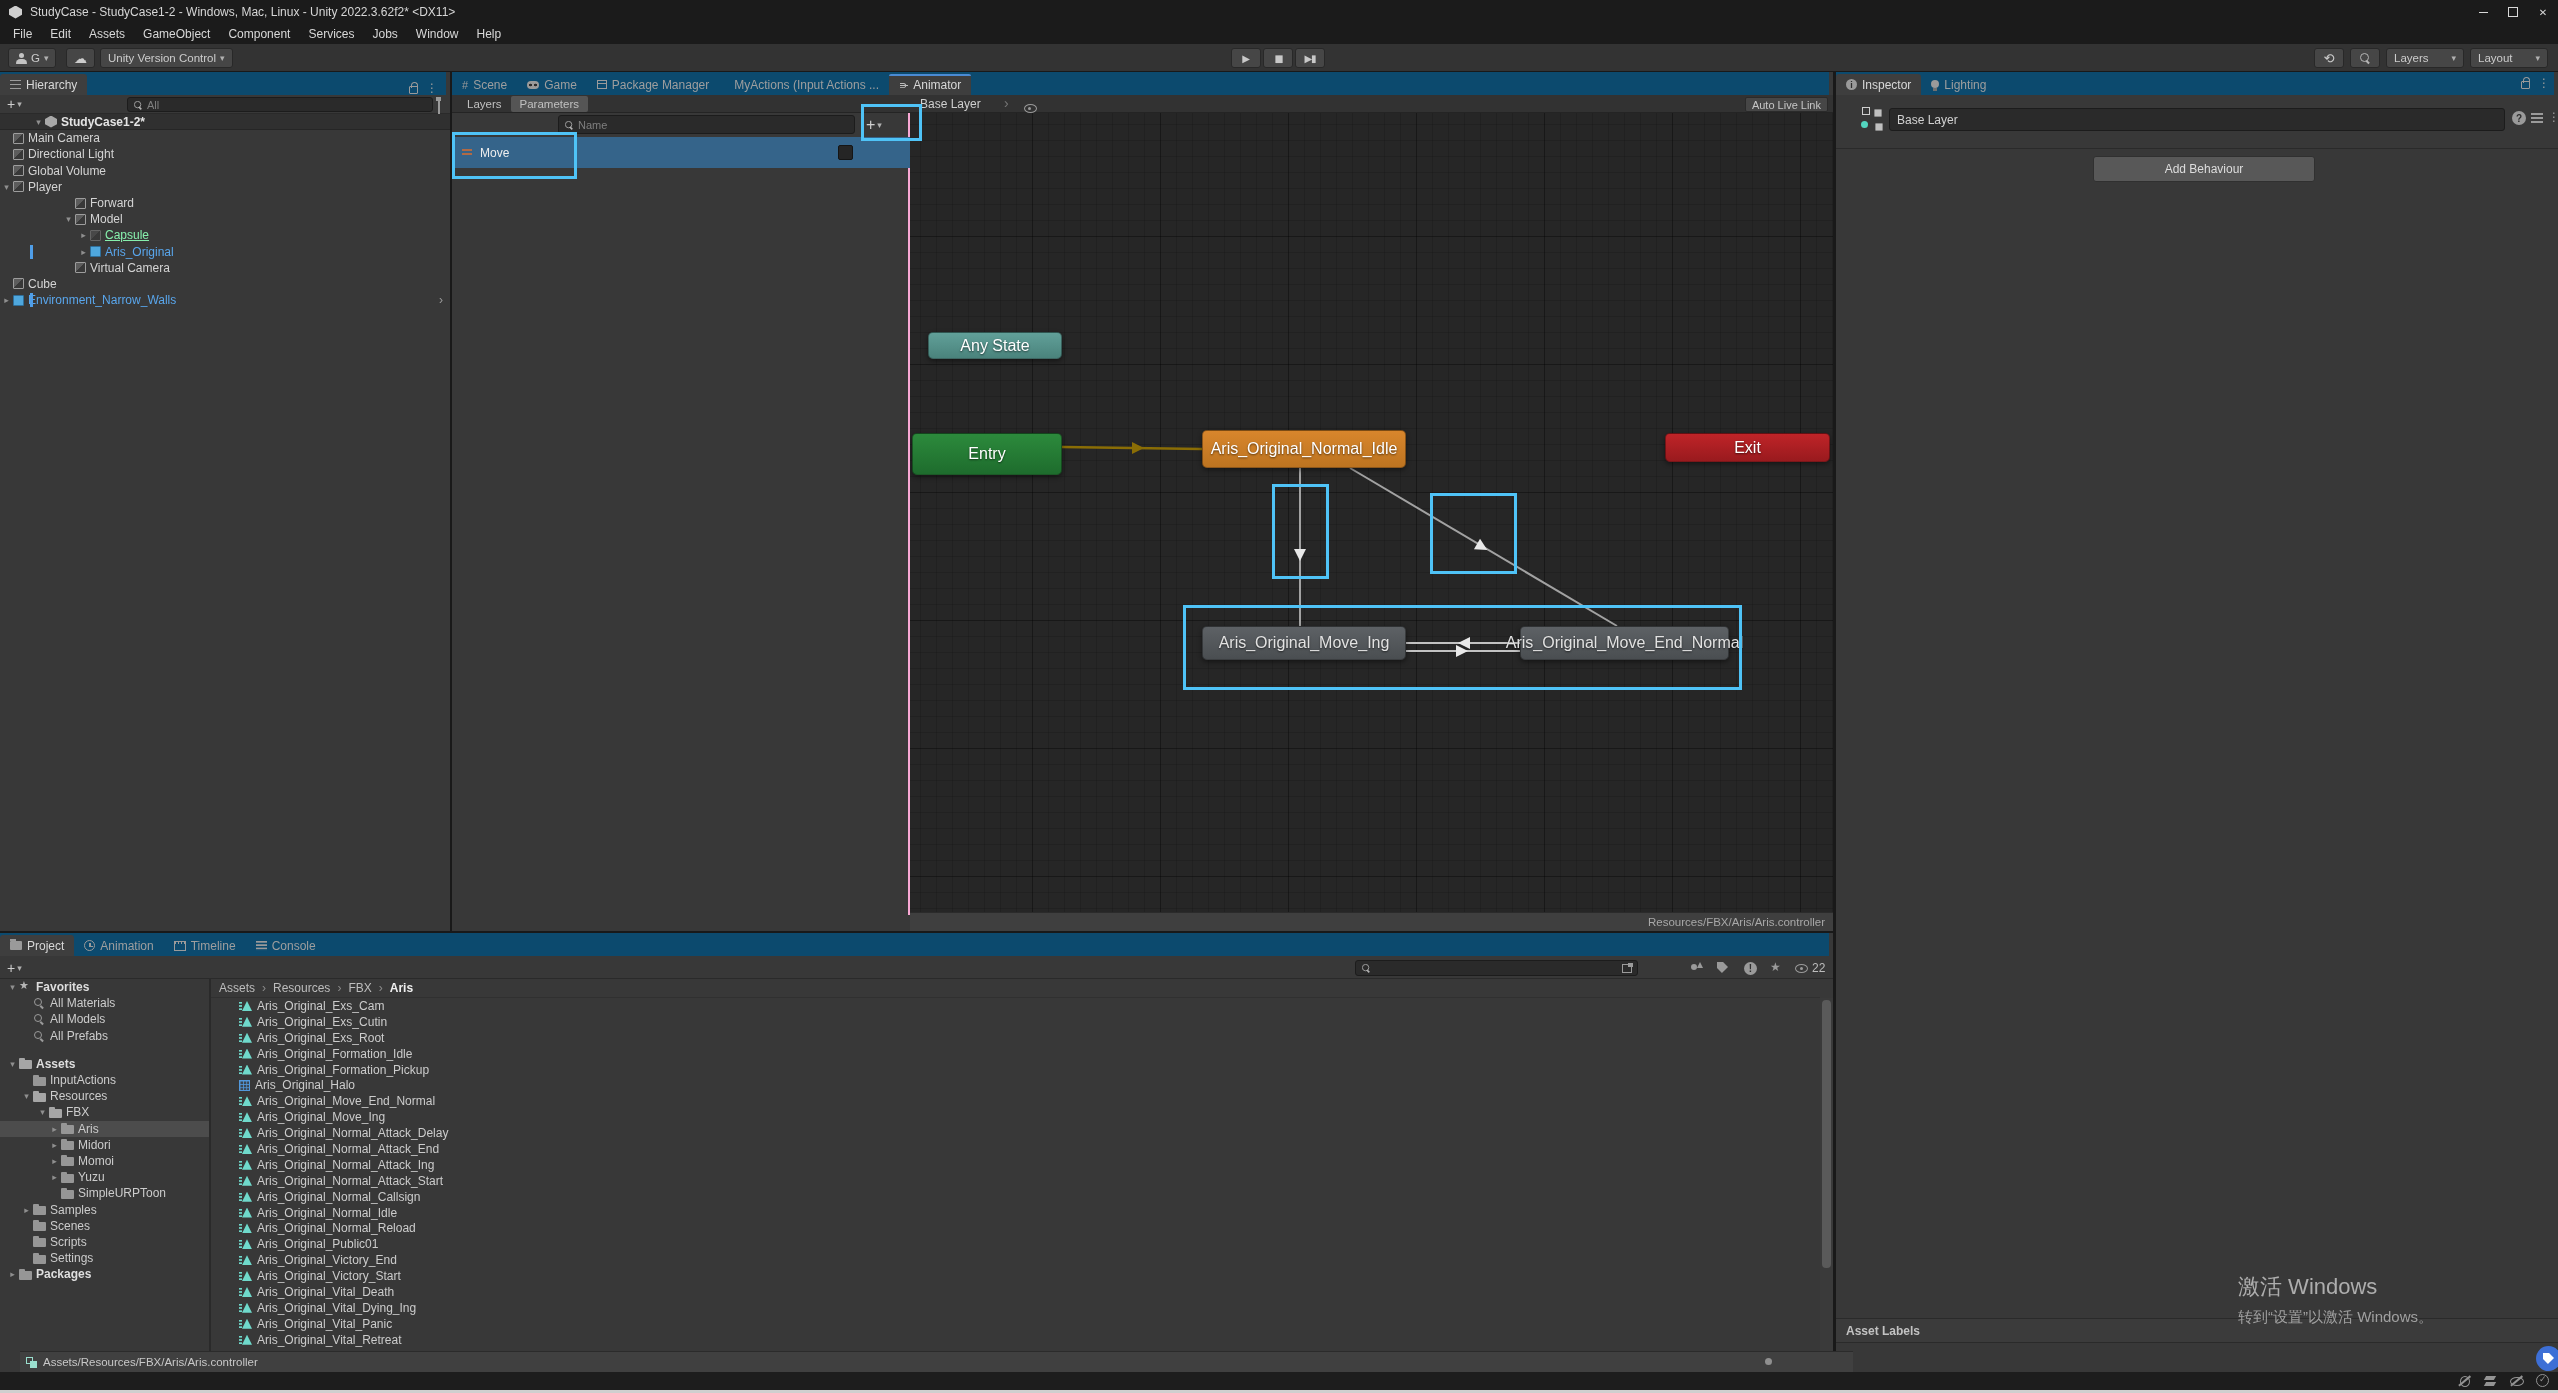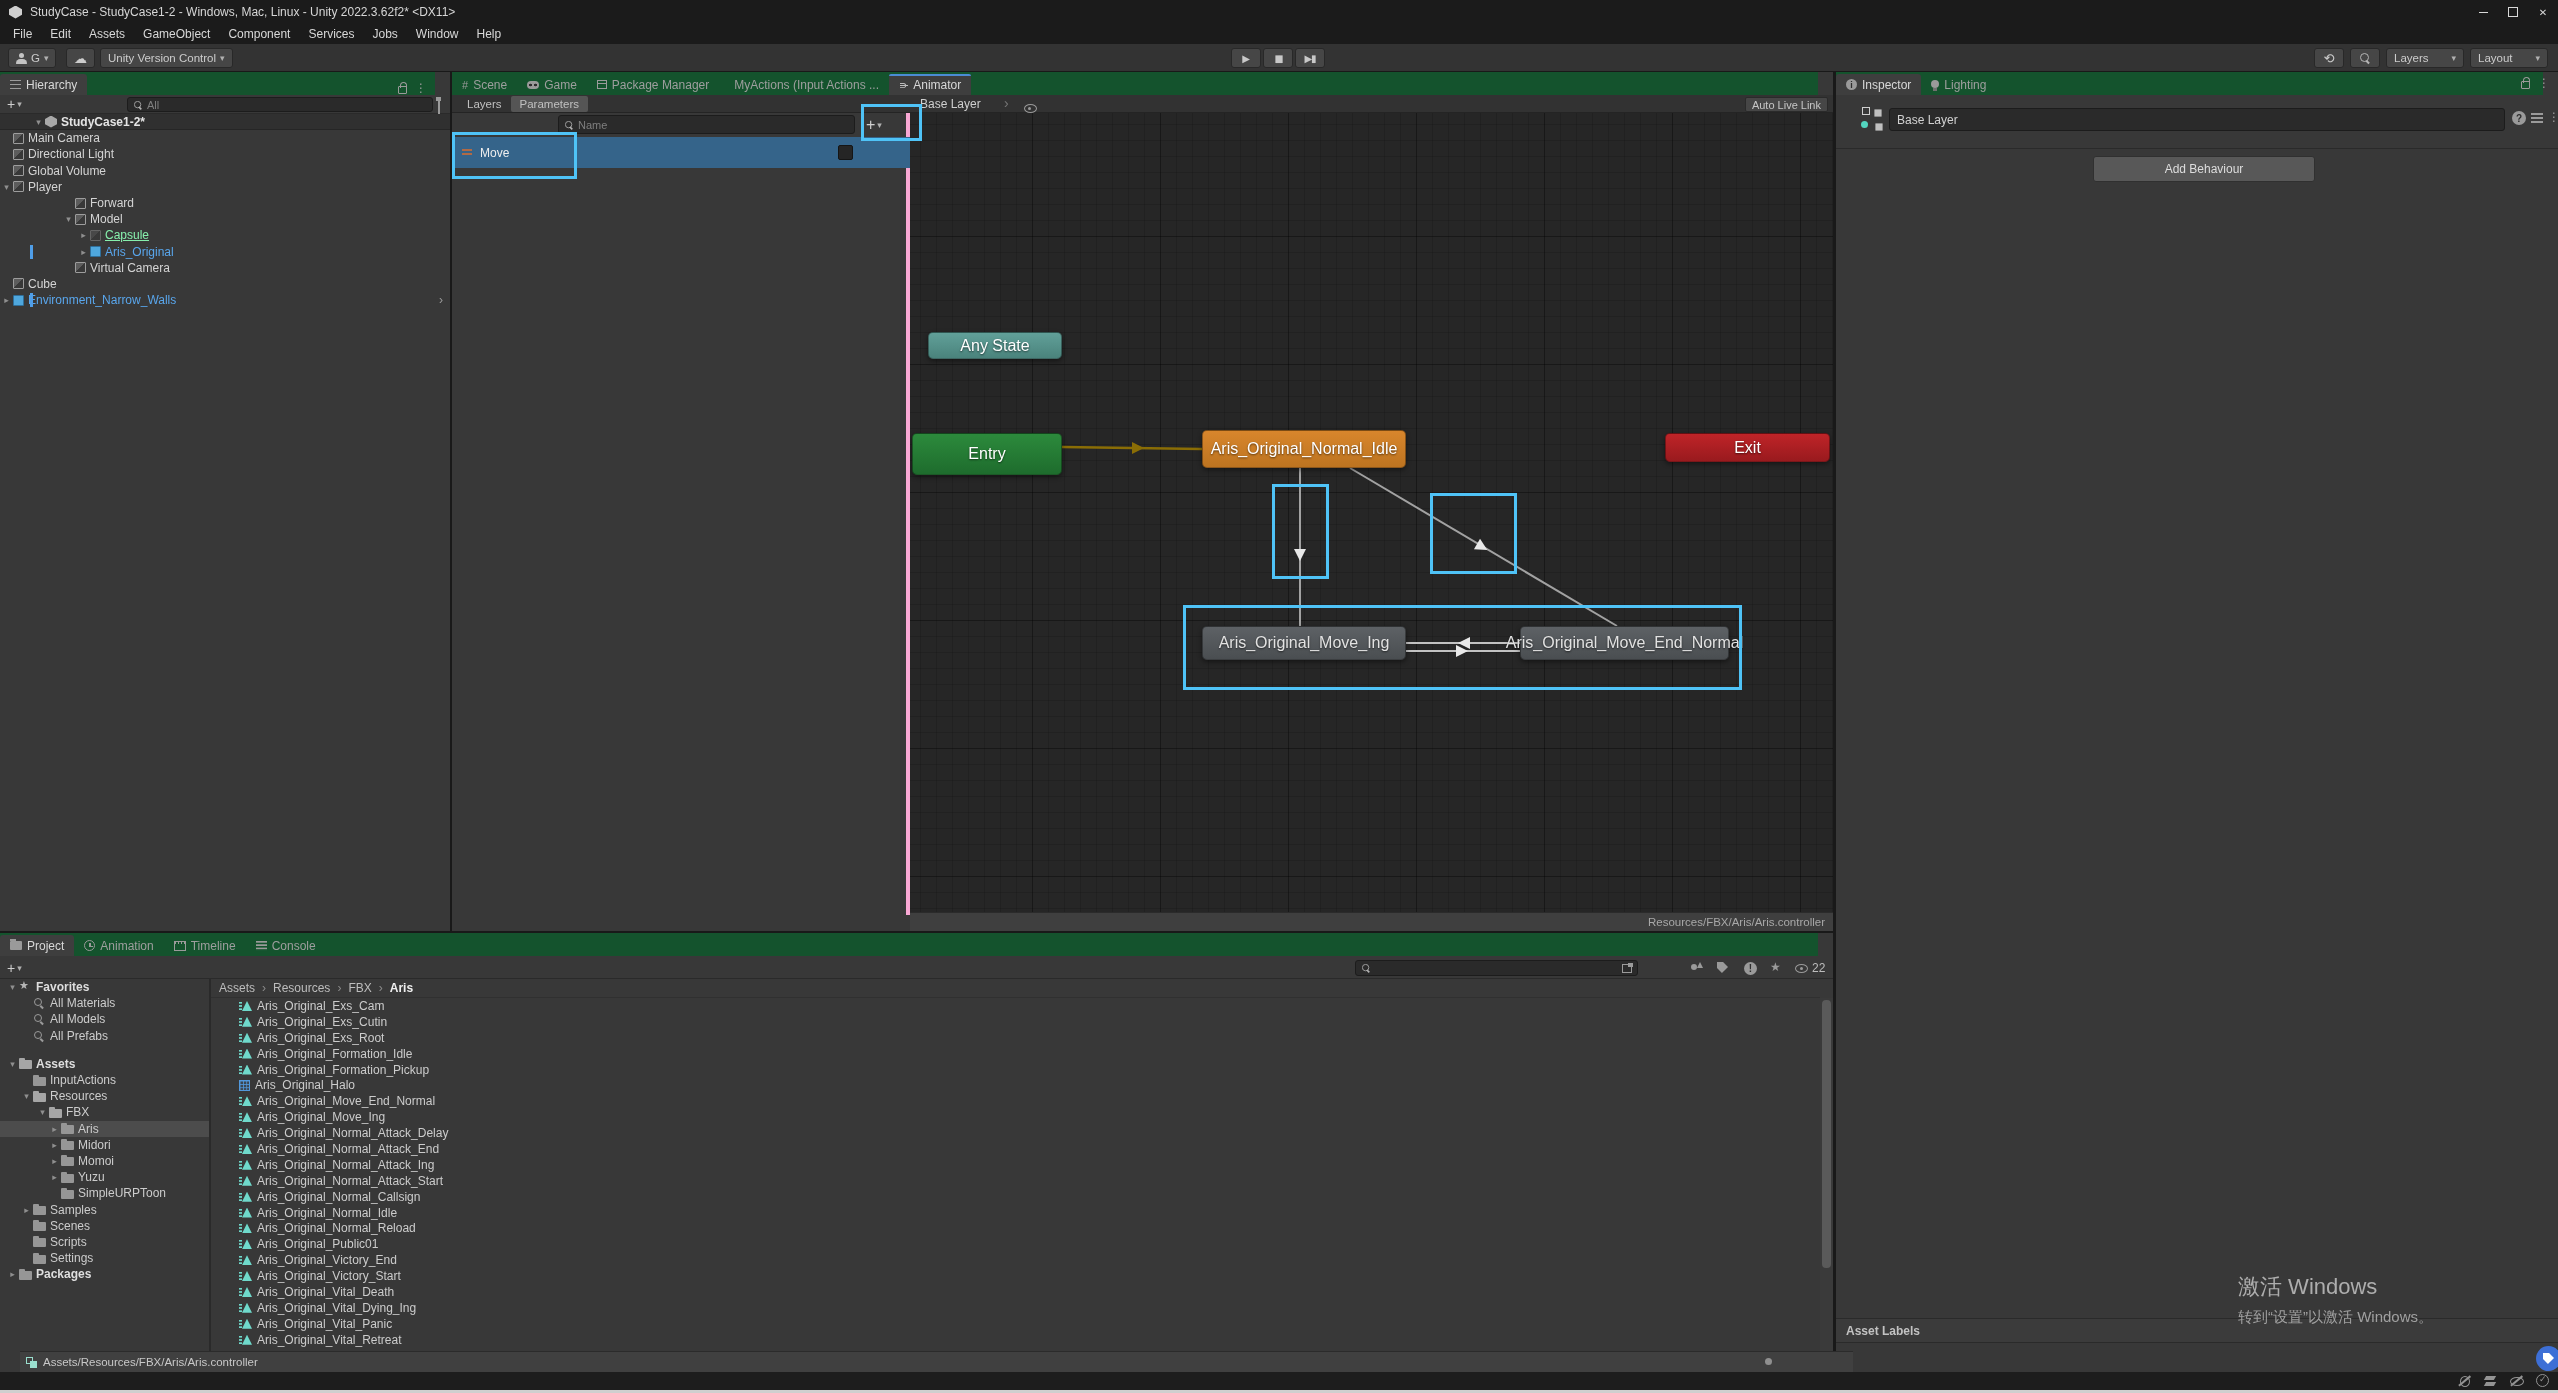--- a/index.html
+++ b/index.html
@@ -32,21 +32,21 @@
   .person::before{content:"";position:absolute;left:3px;top:0;width:5px;height:5px;border-radius:50%;background:#c4c4c4;}
   .person::after{content:"";position:absolute;left:0;top:6px;width:11px;height:5px;border-radius:5px 5px 1px 1px;background:#c4c4c4;}
   .playbar{position:absolute;left:1231px;top:4px;display:flex;gap:2px;}
   .pbtn{width:30px;height:20px;background:#464646;border:1px solid #282828;border-radius:3px;color:#c8c8c8;
         display:flex;align-items:center;justify-content:center;font-size:10px;}
   .mag{width:10px;height:10px;position:relative;display:inline-block;}
   .mag::before{content:"";position:absolute;left:0;top:0;width:7px;height:7px;border:1.4px solid #b5b5b5;border-radius:50%;}
   .mag::after{content:"";position:absolute;left:7px;top:7px;width:4px;height:1.6px;background:#b5b5b5;transform:rotate(45deg);transform-origin:0 0;}
 
   
-  .tabstrip{position:absolute;left:0;top:0;right:15px;height:23px;background:#14532d;display:flex;align-items:flex-end;}
+  .tabstrip{position:absolute;left:0;top:0;right:4px;height:23px;background:#0c4a6e;display:flex;align-items:flex-end;}
   .tab{height:21px;display:flex;align-items:center;gap:5px;padding:0 10px;color:#9e9e9e;font-size:12px;position:relative;}
   .tab.active{background:#3e3e3e;color:#d8d8d8;border-radius:3px 3px 0 0;}
   .tab.active.focus::before{content:"";position:absolute;left:0;top:0;right:0;height:2px;background:#4b8bd4;border-radius:3px 3px 0 0;}
   .strip-right{margin-left:auto;display:flex;align-items:center;gap:8px;padding-right:8px;color:#9a9a9a;}
   .kebab{color:#9a9a9a;font-size:12px;}
   .lock{width:9px;height:8px;border:1px solid #9a9a9a;border-radius:1px;position:relative;display:inline-block;margin-top:4px;}
   .lock::before{content:"";position:absolute;left:1px;top:-5px;width:5px;height:5px;border:1px solid #9a9a9a;border-bottom:none;border-radius:4px 4px 0 0;}
   .searchfield{background:#2a2a2a;border:1px solid #1c1c1c;border-radius:3px;display:flex;align-items:center;gap:4px;padding:0 5px;color:#7f7f7f;}
   .plusbtn{display:flex;align-items:center;gap:2px;color:#cfcfcf;font-size:14px;}
   .ic-list{width:11px;height:9px;background:linear-gradient(#9a9a9a 1.4px,transparent 1.4px);background-size:100% 4px;}
@@ -117,21 +117,21 @@
   #substrip{position:absolute;left:0;top:23px;width:100%;height:18px;background:#323232;border-bottom:1px solid #242424;display:flex;align-items:center;}
   .seg{height:16px;display:flex;align-items:center;padding:0 9px;color:#c0c0c0;font-size:11.5px;}
   .seg.sel{background:#555555;border-radius:2px;}
   .eye{width:13px;height:9px;border:1.2px solid #9a9a9a;border-radius:50%;position:relative;display:inline-block;}
   .eye::before{content:"";position:absolute;left:3.5px;top:1.5px;width:3px;height:3px;border-radius:50%;background:#9a9a9a;}
   #crumb-baselayer{color:#cfcfcf;font-size:12px;}
   .crumb-chev{color:#777;font-size:14px;margin-left:10px;}
   #auto-live-link{position:absolute;right:5px;top:2px;height:15px;background:#464646;border:1px solid #2a2a2a;border-radius:2px;
        color:#c6c6c6;font-size:11px;display:flex;align-items:center;padding:0 6px;}
 
-  #params{position:absolute;left:0;top:41px;width:458px;bottom:16px;background:#383838;border-right:4px solid #f9a8d4;}
+  #params{position:absolute;left:0;top:41px;width:458px;bottom:16px;background:#383838;border-right:2px solid #f9a8d4;}
   #param-search{position:absolute;left:106px;top:2px;width:297px;height:19px;}
   #param-plus{position:absolute;left:414px;top:2px;width:40px;height:20px;}
   #param-row{position:absolute;left:0;top:24px;width:458px;height:31px;background:#35648a;display:flex;align-items:center;}
   .handle{width:10px;height:7px;margin:0 8px 0 10px;background:linear-gradient(#b06a45 2px,transparent 2px);background-size:100% 4px;}
   #param-row .pname{color:#eeeeee;}
   #param-check{position:absolute;left:386px;top:8px;width:15px;height:15px;background:#252525;border:1px solid #151515;border-radius:2px;}
 
   #graph{position:absolute;left:458px;top:41px;width:923px;height:799px;overflow:hidden;
      background:
       linear-gradient(rgba(0,0,0,.28) 1px,transparent 1px) 0 -5px/128px 128px,

